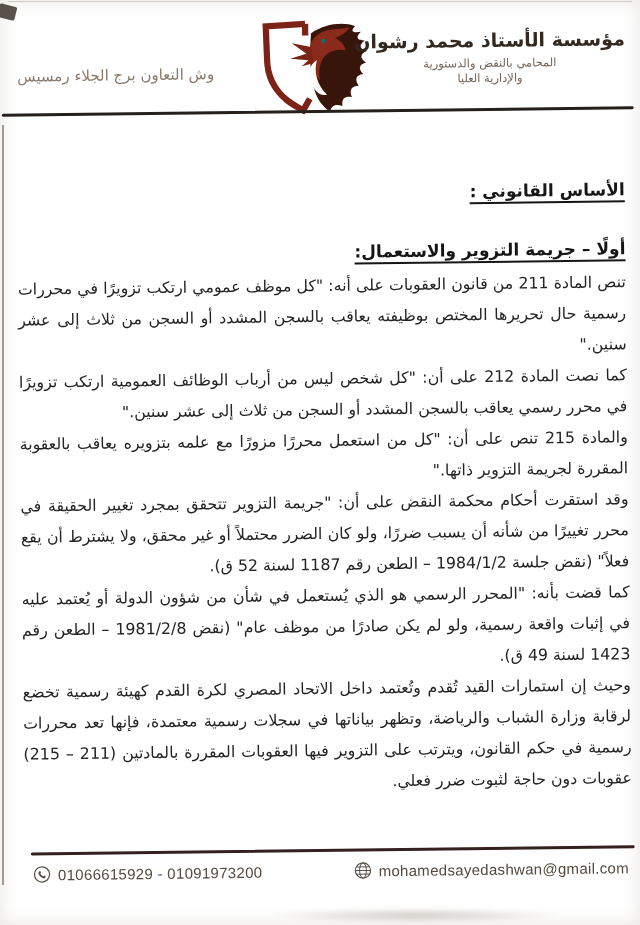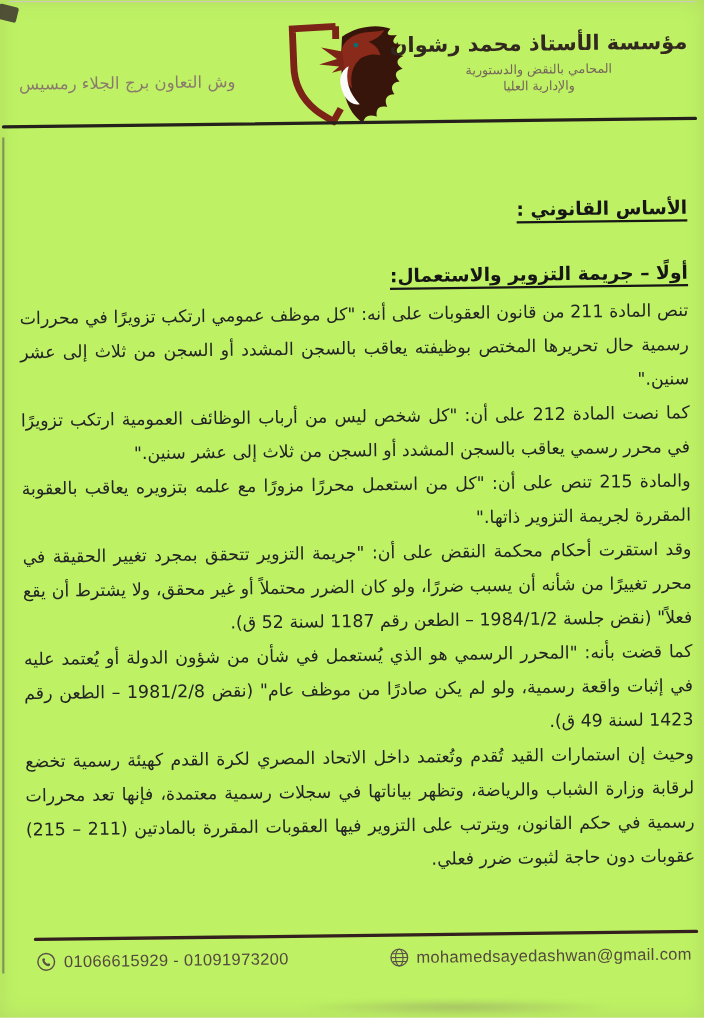--- a/index.html
+++ b/index.html
@@ -2,21 +2,21 @@
 <html lang="ar"><head>
 <meta charset="utf-8">
 <style>
   html,body{margin:0;padding:0;}
   body{
     width:640px;height:925px;overflow:hidden;position:relative;
     background:#efedea;
     font-family:"DejaVu Sans",sans-serif;
   }
   .page{
-    position:absolute;inset:0;background:#bef264;
+    position:absolute;inset:0;background:#ffffff;
     box-shadow:inset 0 0 18px rgba(120,110,95,.18);
   }
   .sheet{
     position:absolute;inset:0;
     transform:rotate(-0.7deg);
     transform-origin:50% 50%;
   }
   
   .logo{position:absolute;left:256px;top:18px;width:128px;height:96px;}
   .firm-block{position:absolute;right:10px;top:30px;text-align:center;direction:rtl;}

